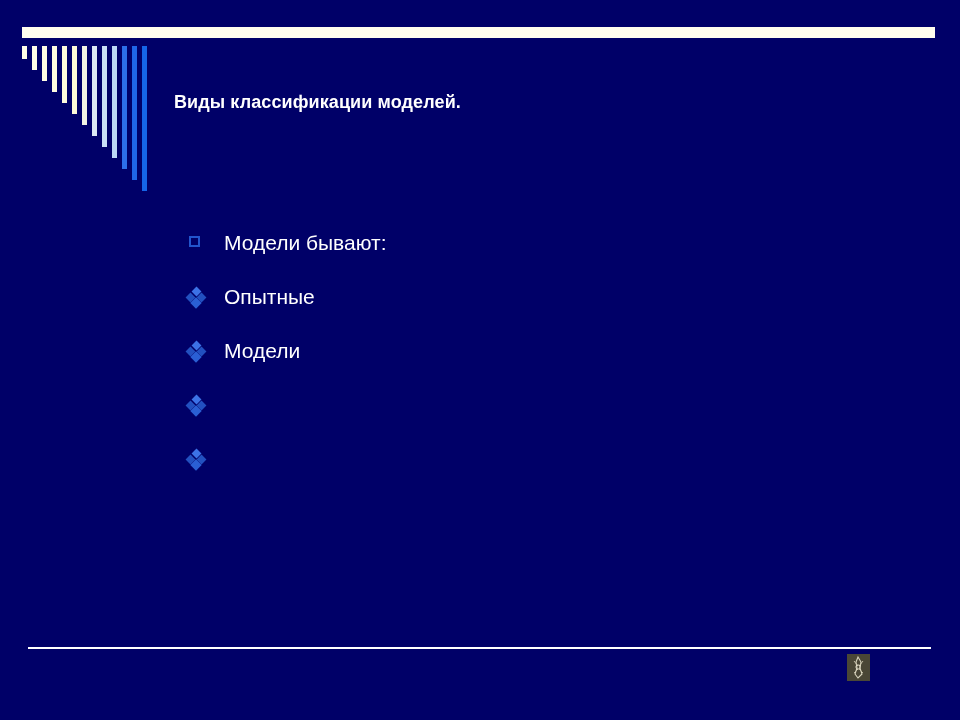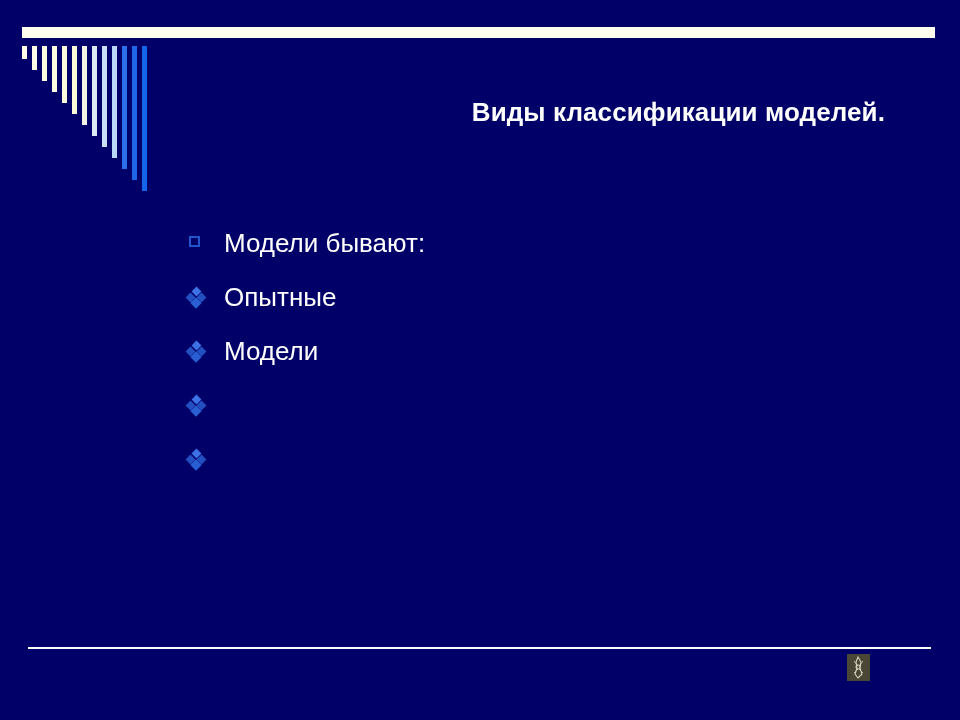--- a/index.html
+++ b/index.html
@@ -44,29 +44,28 @@
   }
   .bar-deco .bar {
     position: absolute;
     top: 0;
     width: 5px;
   }
 
   
   .title {
     position: absolute;
-    left: 185px;
+    left: 174px;
     top: 80px;
     width: 700px;
     color: #FFFFFF;
-    font-size: 26px;
+    font-size: 18px;
     line-height: 1.2;
     letter-spacing: 0.1px;
     white-space: nowrap;
-    text-align: right;
   }
 
   
   .body-list {
     position: absolute;
     left: 186px;
     top: 216px;
     width: 700px;
   }
   .li {
@@ -75,21 +74,21 @@
     height: 54px;
     line-height: 54px;
   }
   .li .bullet {
     flex: 0 0 38px;
     height: 54px;
     position: relative;
   }
   .li .txt {
     color: #FFFFFF;
-    font-size: 26px;
+    font-size: 21px;
     line-height: 54px;
     white-space: nowrap;
   }
 
   
   .bullet-square {
     position: absolute;
     left: 3px;
     top: 20px;
     width: 11px;

